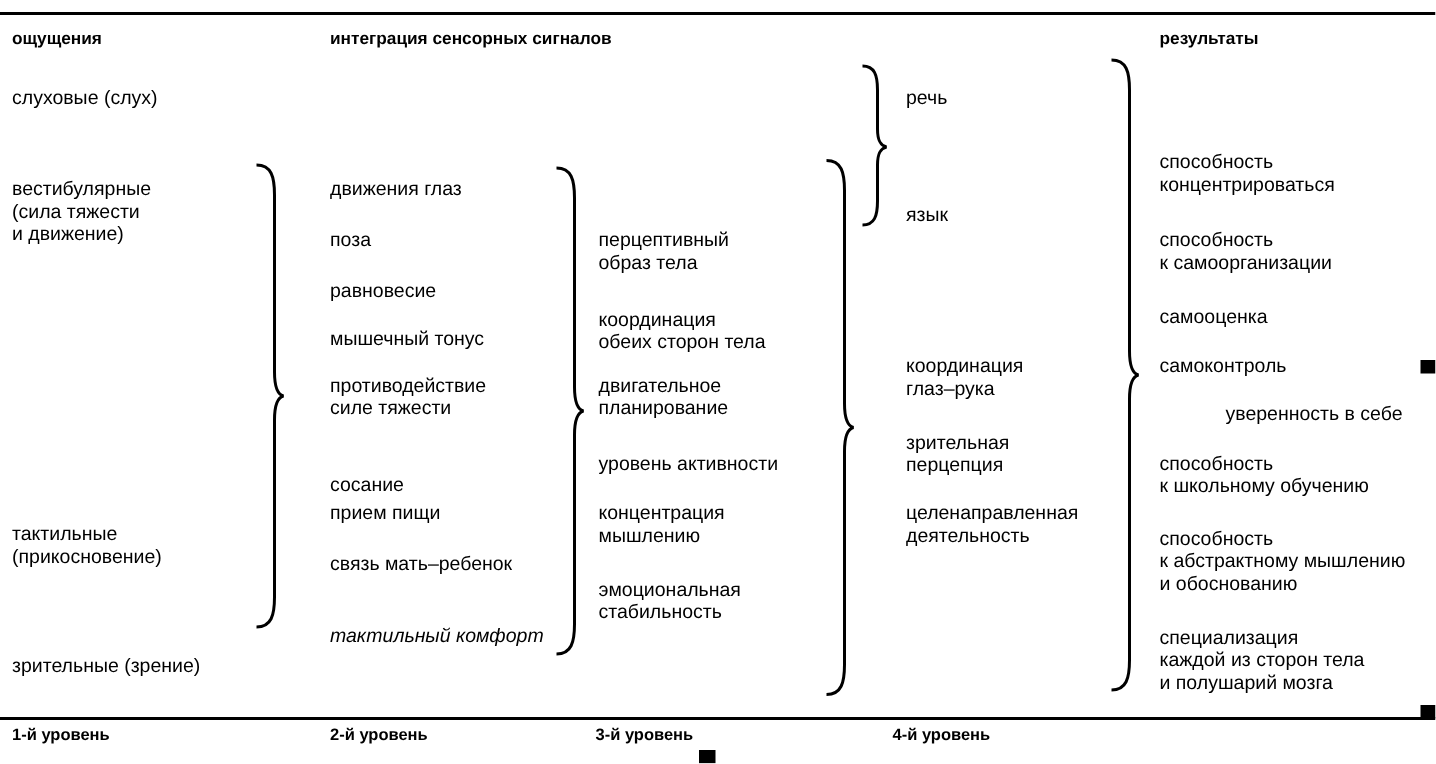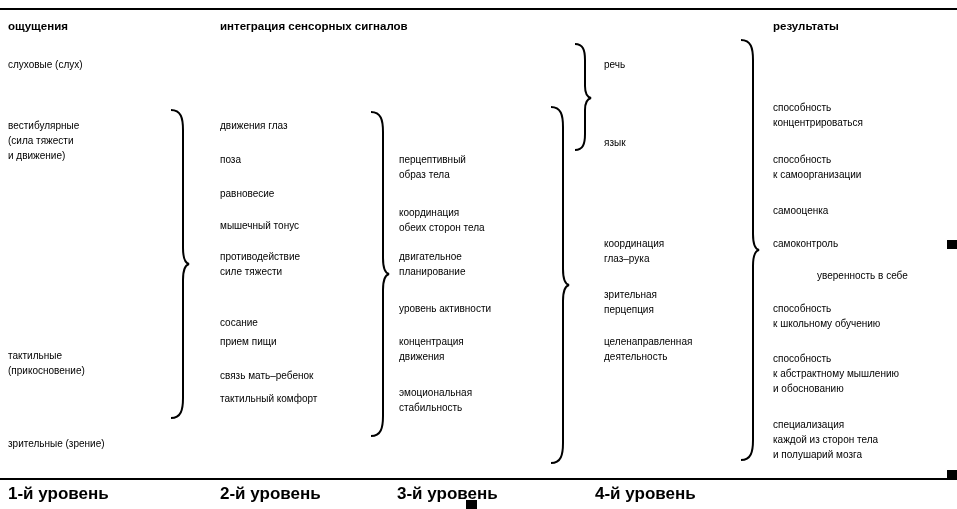--- a/index.html
+++ b/index.html
@@ -12,21 +12,21 @@
     width: 957px;
     height: 509px;
     background: #ffffff;
     font-family: "Liberation Sans", sans-serif;
     color: #000000;
     overflow: hidden;
     padding-left: 48px;
   }
   .txt {
     position: absolute;
-    font-size: 10px;
+    font-size: 13px;
     line-height: 15px;
     white-space: pre;
     color: #000;
   }
   .rule {
     position: absolute;
     background: #000;
     height: 2px;
   }
   .tickmark {
@@ -42,21 +42,21 @@
   }
   .col-head {
     position: absolute;
     font-weight: bold;
     font-size: 11.5px;
     white-space: pre;
   }
   .col-foot {
     position: absolute;
     font-weight: bold;
-    font-size: 17px;
+    font-size: 11px;
     white-space: pre;
   }
 </style>
 </head>
 <body>
 
 <div id="page">
 
   <div class="rule" style="left:0px; top:8px; width:957px;"></div>
 
@@ -91,37 +91,37 @@
 
   <div class="txt" style="left:220px; top:118px;">движения глаз</div>
   <div class="txt" style="left:220px; top:152px;">поза</div>
   <div class="txt" style="left:220px; top:186px;">равновесие</div>
   <div class="txt" style="left:220px; top:218px;">мышечный тонус</div>
   <div class="txt" style="left:220px; top:249px;">противодействие
 силе тяжести</div>
   <div class="txt" style="left:220px; top:315px;">сосание</div>
   <div class="txt" style="left:220px; top:334px;">прием пищи</div>
   <div class="txt" style="left:220px; top:368px;">связь мать–ребенок</div>
-  <div class="txt" style="left:220px; top:391px;">тактильный комфорт</div>
+  <div class="txt" style="left:220px; top:416px;font-style:italic;">тактильный комфорт</div>
 
   <div class="brace" style="left:368px; top:110px;">
     <svg width="22" height="330" viewBox="0 0 22 330">
       <path d="M3 2 C 13 2, 15 10, 15 22 L15 148 C15 158, 17 163, 21 164 C17 165, 15 170, 15 180 L15 306 C15 318, 13 326, 3 326" fill="none" stroke="#000" stroke-width="2"></path>
     </svg>
   </div>
 
   <div class="txt" style="left:399px; top:152px;">перцептивный
 образ тела</div>
   <div class="txt" style="left:399px; top:205px;">координация
 обеих сторон тела</div>
   <div class="txt" style="left:399px; top:249px;">двигательное
 планирование</div>
   <div class="txt" style="left:399px; top:301px;">уровень активности</div>
   <div class="txt" style="left:399px; top:334px;">концентрация
-движения</div>
+мышлению</div>
   <div class="txt" style="left:399px; top:385px;">эмоциональная
 стабильность</div>
 
   <div class="brace" style="left:548px; top:105px;">
     <svg width="22" height="362" viewBox="0 0 22 362">
       <path d="M3 2 C 13 2, 15 10, 15 22 L15 164 C15 174, 17 179, 21 180 C17 181, 15 186, 15 196 L15 338 C15 350, 13 358, 3 358" fill="none" stroke="#000" stroke-width="2"></path>
     </svg>
   </div>
 
   <div class="brace" style="left:572px; top:42px;">

